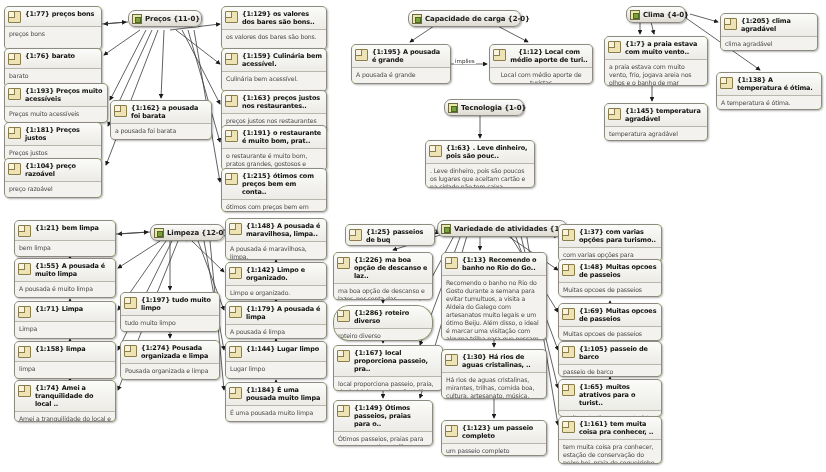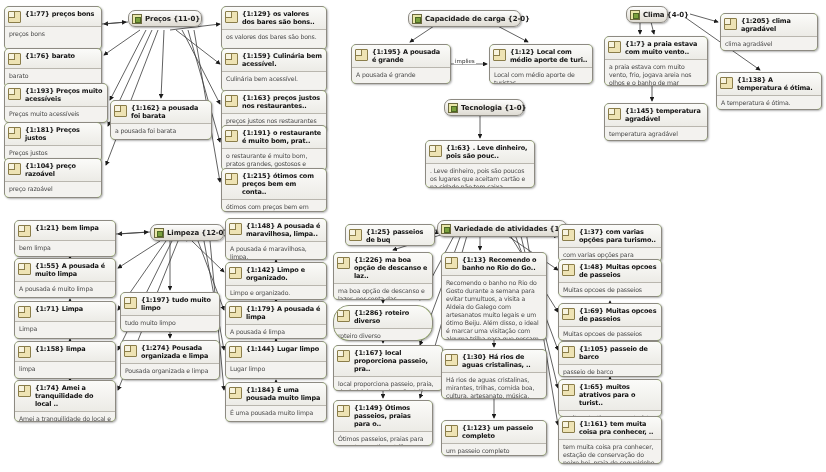--- a/index.html
+++ b/index.html
@@ -223,21 +223,21 @@
 
   <div id="nodes-layer">
       <div class="code-node" style="left: 128px; top: 10px; width: 74px;">
         <span class="glyph"></span>
         <span class="label">Preços {11-0}</span>
       </div>
       <div class="code-node" style="left: 408px; top: 10px; width: 113px;">
         <span class="glyph"></span>
         <span class="label">Capacidade de carga {2-0}</span>
       </div>
-      <div class="code-node" style="left: 626px; top: 6px; width: 42px;">
+      <div class="code-node" style="left: 626px; top: 6px; width: 60px;">
         <span class="glyph"></span>
         <span class="label">Clima {4-0}</span>
       </div>
       <div class="code-node" style="left: 444px; top: 99px; width: 80px;">
         <span class="glyph"></span>
         <span class="label">Tecnologia {1-0}</span>
       </div>
       <div class="code-node" style="left: 150px; top: 224px; width: 74px;">
         <span class="glyph"></span>
         <span class="label">Limpeza {12-0}</span>
@@ -337,21 +337,21 @@
         <div class="body">ótimos com preços bem em conta</div>
       </div>
       <div class="note" style="left: 351px; top: 44px; width: 100px; height: 40px;">
         <div class="head">
           <span class="doc-icon"></span>
           <span class="title">{1:195} A pousada é grande</span>
         </div>
         <div class="divider"></div>
         <div class="body">A pousada é grande</div>
       </div>
-      <div class="note" style="left: 489px; top: 44px; width: 104px; height: 40px;">
+      <div class="note" style="left: 489px; top: 44px; width: 104px; height: 40px; text-align: center;">
         <div class="head">
           <span class="doc-icon"></span>
           <span class="title">{1:12} Local com médio aporte de turi..</span>
         </div>
         <div class="divider"></div>
         <div class="body">Local com médio aporte de turistas</div>
       </div>
       <div class="note" style="left: 425px; top: 140px; width: 110px; height: 48px;">
         <div class="head">
           <span class="doc-icon"></span>

